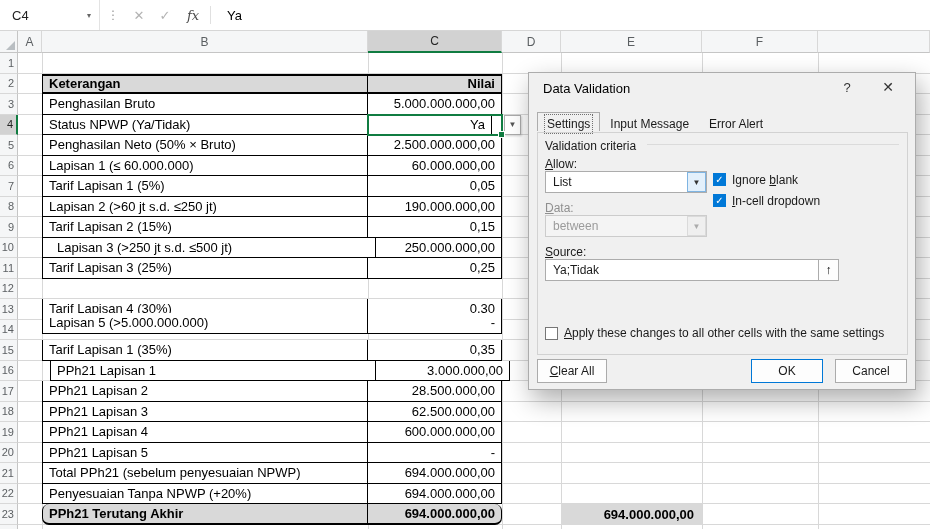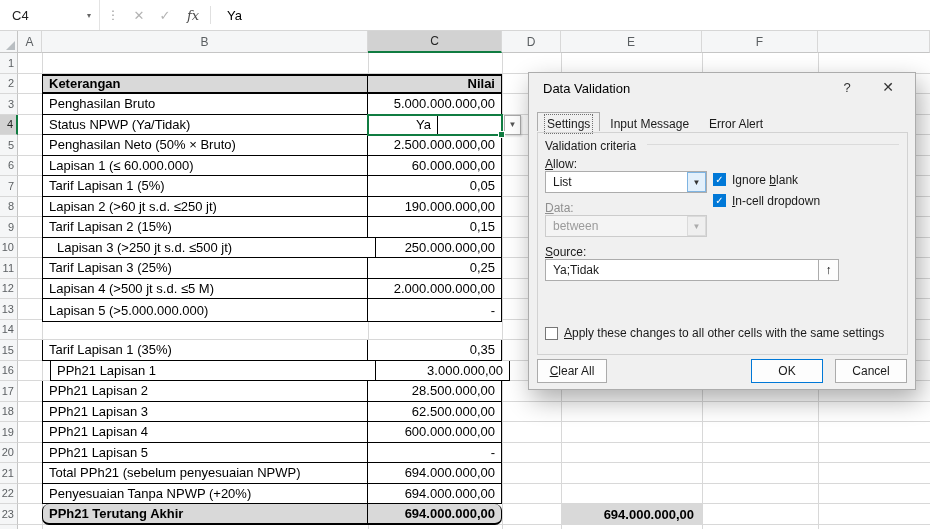--- a/index.html
+++ b/index.html
@@ -169,21 +169,21 @@
       <div class="vline" style="left: 702px; top: 53px; width: 1px; height: 476px;"></div>
       <div class="vline" style="left: 818px; top: 53px; width: 1px; height: 476px;"></div>
       <div class="trow header" style="left: 42px; top: 73.5px; width: 460px; height: 20.5px;">
         <div class="tcell label">Keterangan</div>
         <div class="tcell value">Nilai</div>
       </div>
       <div class="trow data" style="left: 42px; top: 94px; width: 460px; height: 20.5px;">
         <div class="tcell label">Penghasilan Bruto</div>
         <div class="tcell value">5.000.000.000,00</div>
       </div>
-      <div class="trow data" style="left: 42px; top: 114.5px; width: 396px; height: 20.5px;">
+      <div class="trow data" style="left: 42px; top: 114.5px; width: 450px; height: 20.5px;">
         <div class="tcell label">Status NPWP (Ya/Tidak)</div>
         <div class="tcell value">Ya</div>
       </div>
       <div class="trow data" style="left: 42px; top: 135px; width: 460px; height: 20.5px;">
         <div class="tcell label">Penghasilan Neto (50% × Bruto)</div>
         <div class="tcell value">2.500.000.000,00</div>
       </div>
       <div class="trow data" style="left: 42px; top: 155.5px; width: 460px; height: 20.5px;">
         <div class="tcell label">Lapisan 1 (≤ 60.000.000)</div>
         <div class="tcell value">60.000.000,00</div>
@@ -201,29 +201,25 @@
         <div class="tcell value">0,15</div>
       </div>
       <div class="trow data" style="left: 42px; top: 237.5px; width: 460px; height: 20.5px; padding-left: 8px;">
         <div class="tcell label">Lapisan 3 (&gt;250 jt s.d. ≤500 jt)</div>
         <div class="tcell value">250.000.000,00</div>
       </div>
       <div class="trow data" style="left: 42px; top: 258px; width: 460px; height: 20.5px;">
         <div class="tcell label">Tarif Lapisan 3 (25%)</div>
         <div class="tcell value">0,25</div>
       </div>
-      <div class="trow data" style="left: 42px; top: 278.5px; width: 460px; height: 20.5px;">
-        <div class="tcell label">Lapisan 4 (&gt;500 jt s.d. ≤5 M)</div>
-        <div class="tcell value">2.000.000.000,00</div>
-      </div>
       <div class="trow data" style="left: 42px; top: 299px; width: 460px; height: 20.5px;">
         <div class="tcell label">Tarif Lapisan 4 (30%)</div>
         <div class="tcell value">0,30</div>
       </div>
-      <div class="trow data" style="left: 42px; top: 301px; width: 460px; height: 20.5px;">
+      <div class="trow data" style="left: 42px; top: 313px; width: 460px; height: 20.5px;">
         <div class="tcell label">Lapisan 5 (&gt;5.000.000.000)</div>
         <div class="tcell value">-</div>
       </div>
       <div class="trow data" style="left: 42px; top: 340px; width: 460px; height: 20.5px;">
         <div class="tcell label">Tarif Lapisan 1 (35%)</div>
         <div class="tcell value">0,35</div>
       </div>
       <div class="trow data" style="left: 42px; top: 360.5px; width: 460px; height: 20.5px; margin-left: 8px;">
         <div class="tcell label">PPh21 Lapisan 1</div>
         <div class="tcell value">3.000.000,00</div>

